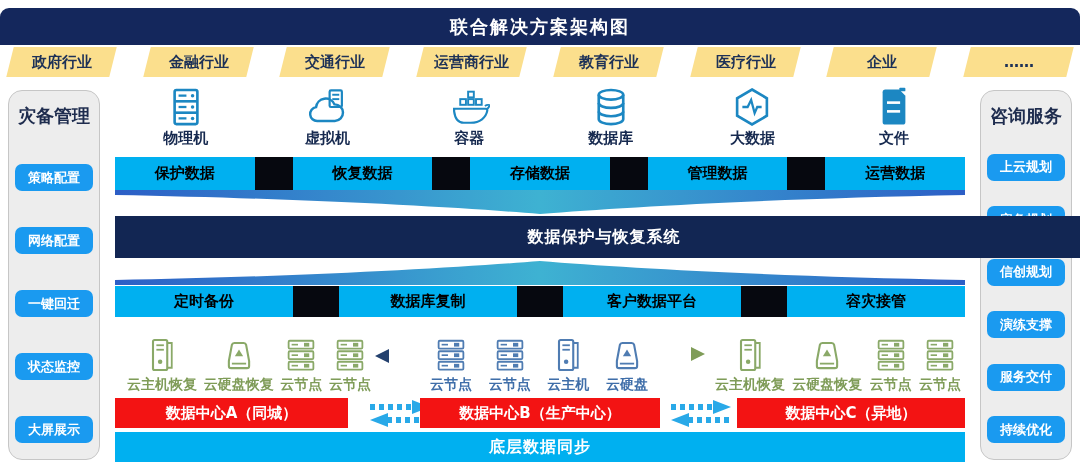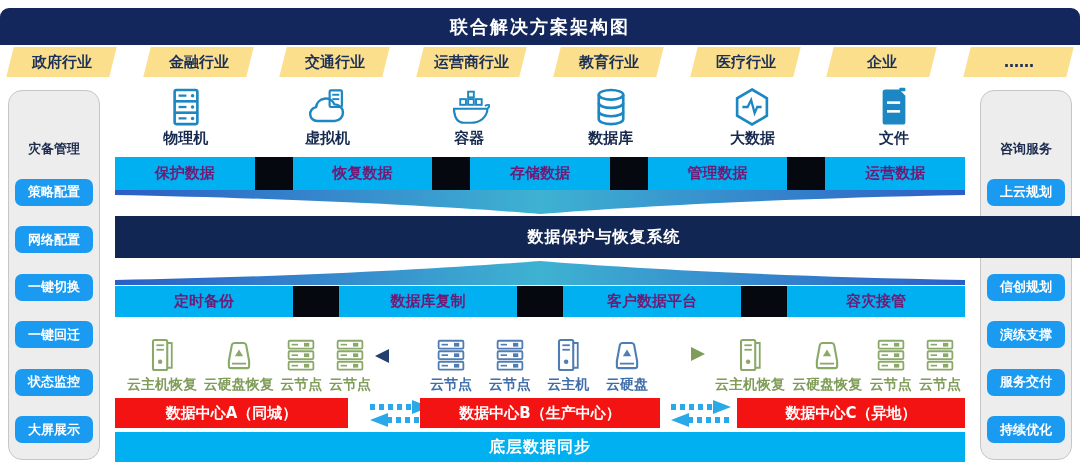--- a/index.html
+++ b/index.html
@@ -21,37 +21,37 @@
          display:flex; align-items:center; justify-content:center; }
   .tab > span { transform:skewX(14deg); color:#1d3157; font-weight:bold; font-size:15px; }
   
   .side-panel {
     position:absolute; top:90px; width:92px; height:370px; box-sizing:border-box;
     background:#ededed; border:1px solid #c6c6c6; border-radius:14px;
     display:flex; flex-direction:column; align-items:center;
     justify-content:space-between; padding:13px 0 16px;
   }
   .side-panel.left { left:8px; }  .side-panel.right { left:980px; }
-  .panel-title { color:#1e2c4e; font-weight:bold; font-size:13px;margin-top:36px; }
+  .panel-title { color:#1e2c4e; font-weight:bold; font-size:18px; }
   .panel-btn {
     width:78px; height:27px; background:#1a9af0; border-radius:7px;
     color:#fff; font-weight:bold; font-size:13px;
     display:flex; align-items:center; justify-content:center;
   }
   
   .main { position:absolute; left:115px; top:0; width:850px; height:466px; }
   .resources { position:absolute; left:0; top:86px; width:850px; height:68px;
                display:flex; justify-content:space-around; }
   .res { display:flex; flex-direction:column; align-items:center; justify-content:flex-start;
          width:110px; color:#1c87c2; }
   .res svg { width:42px; height:42px; }
   .res-label { color:#16294f; font-weight:bold; font-size:15px; margin-top:1px; }
 
   .bar { position:absolute; left:0; width:850px; display:flex; }
-  .bar .seg { flex:1; background:#00b0f0; color:#701a75; font-weight:bold; font-size:15px;
+  .bar .seg { flex:1; background:#00b0f0; color:#000000; font-weight:bold; font-size:15px;
               display:flex; align-items:center; justify-content:center; }
   .bar .sep { background:#06080f; }
   .bar1 { top:157px; height:33px; }  .bar1 .sep { width:38px; }
   .bar2 { top:286px; height:31px;border-radius:11px; }  .bar2 .sep { width:46px; }
 
   .wave { position:absolute; left:0; width:850px; }
   .wave-top { top:190px; height:25px; }
   .wave-bottom { top:259px; height:26px; }
 
   .band { position:absolute; left:0; top:216px; width:978px; height:42px;
@@ -187,21 +187,20 @@
     </div>
   <div class="tab">
       <span>……</span>
     </div>
 </div>
 
 <div class="side-panel left">
   <div class="panel-title">灾备管理</div>
   <div class="panel-btn">策略配置</div>
   <div class="panel-btn">网络配置</div>
-  <div class="panel-btn">一键切换</div>
   <div class="panel-btn">一键回迁</div>
   <div class="panel-btn">状态监控</div>
   <div class="panel-btn">大屏展示</div>
 </div>
 
 <div class="side-panel right">
   <div class="panel-title">咨询服务</div>
   <div class="panel-btn">上云规划</div>
   <div class="panel-btn">容备规划</div>
   <div class="panel-btn">信创规划</div>

